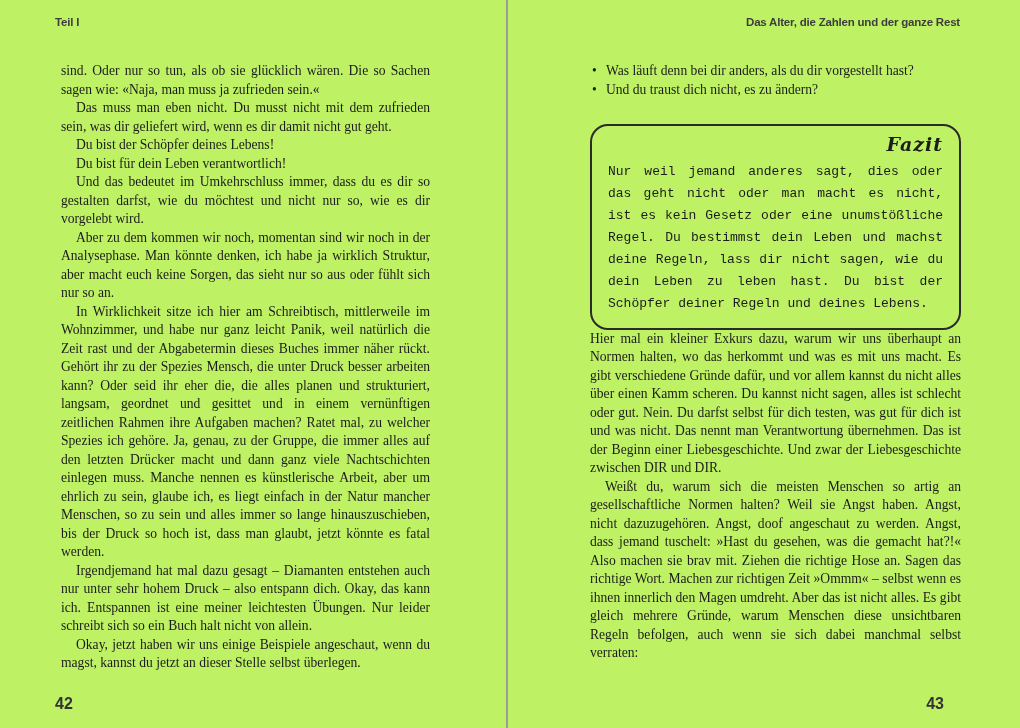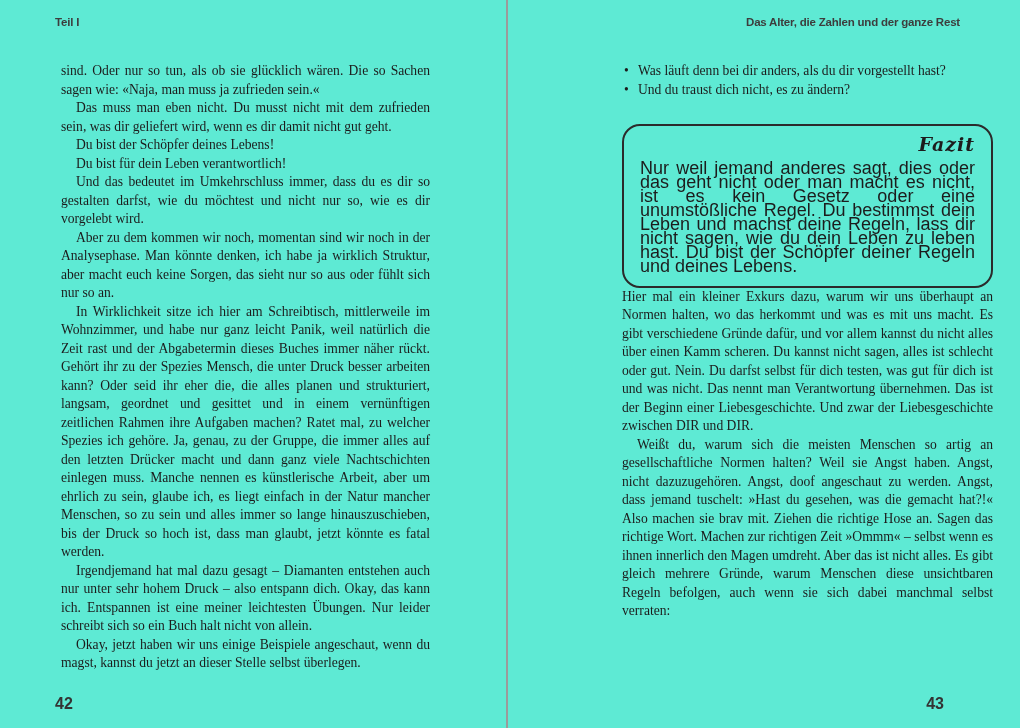--- a/index.html
+++ b/index.html
@@ -1,20 +1,20 @@
 <!DOCTYPE html>
 <html lang="de"><head>
 <meta charset="utf-8">
 <style>
   html, body { margin: 0; padding: 0; background: #ffffff; }
   .spread {
     position: relative;
     width: 1020px;
     height: 728px;
-    background: #5eead4;
+    background: #bef264;
     overflow: hidden;
     font-family: "Liberation Serif", serif;
     color: #1c1c1c;
   }
   .gutter-line {
     position: absolute;
     left: 506px;
     top: 0;
     width: 2px;
     height: 728px;
@@ -34,21 +34,21 @@
 
   .col {
     position: absolute;
     top: 62px;
     font-size: 13.6px;
     line-height: 18.5px;
     text-align: justify;
     hyphens: auto;
   }
   .col-left { left: 61px; width: 369px; }
-  .col-right { left: 590px; width: 371px; margin-left: 32px; }
+  .col-right { left: 590px; width: 371px; }
 
   .col p { margin: 0; }
   .col p.indent { text-indent: 15px; }
 
   ul.bullets {
     margin: 0;
     padding: 0 0 0 16px;
     list-style: none;
   }
   ul.bullets li { position: relative; text-align: justify; }
@@ -69,23 +69,23 @@
     text-align: right;
     font-family: "DejaVu Serif", serif;
     font-style: italic;
     font-weight: 700;
     font-size: 19px;
     letter-spacing: 1px;
     margin: 2px 0 7px 0;
     color: #1c1c1c;
   }
   .fazit-body {
-    font-family: Liberation Sans, sans-serif;
-    font-size: 18px;
-    line-height: 14px;
+    font-family: Liberation Mono, monospace;
+    font-size: 13px;
+    line-height: 22px;
     text-align: justify;
     color: #1c1c1c;
   }
   .after-box { margin-top: 21px; }
 
   .page-num {
     position: absolute;
     bottom: 15px;
     font-family: "Liberation Sans", sans-serif;
     font-weight: 700;

